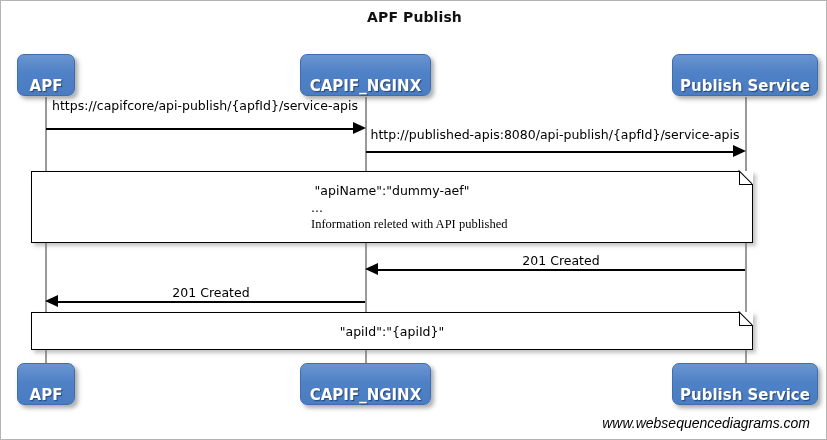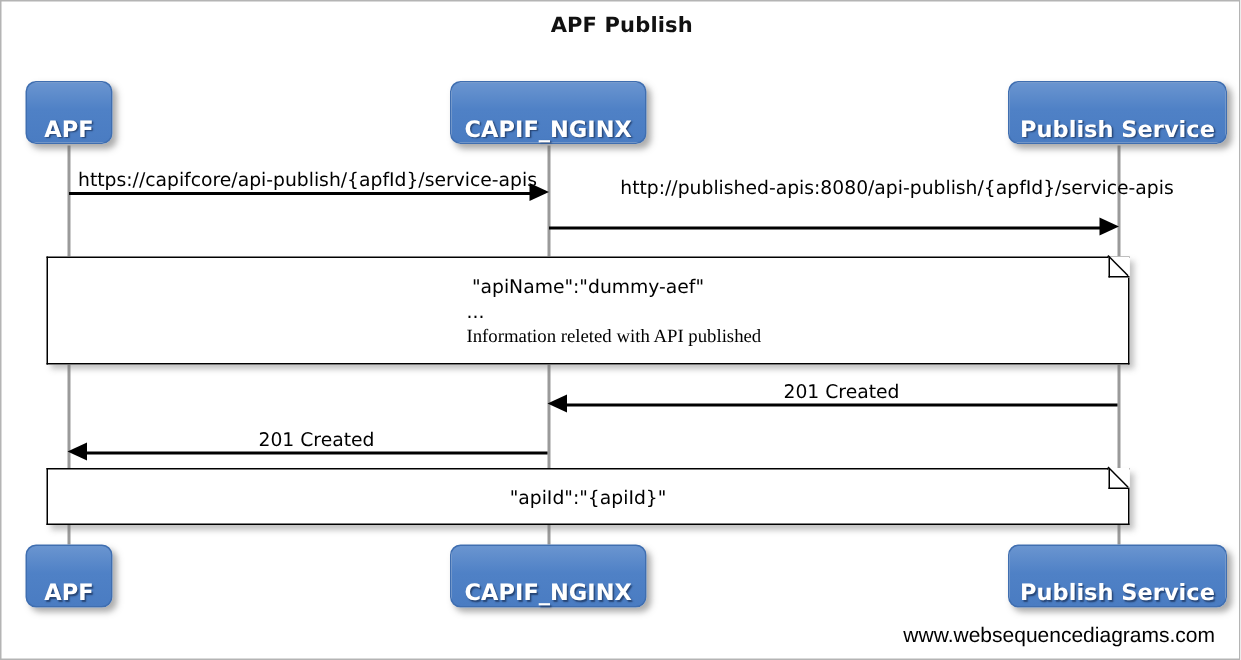--- a/index.html
+++ b/index.html
@@ -161,20 +161,21 @@
 
   
   .footer {
     position: absolute;
     right: 16px;
     bottom: 8px;
     font-family: "Liberation Sans", sans-serif;
     font-size: 14px;
     color: #000000;
     white-space: nowrap;
+    font-style: italic;
   }
 </style>
 </head>
 <body>
 
 <div id="canvas">
 
   <div class="diagram-title">APF Publish</div>
 
   <div class="lifeline" style="left:44px;"></div>
@@ -184,25 +185,25 @@
   <div class="participant" style="left:16px;  top:53px; width:58px;">
     <span>APF</span>
   </div>
   <div class="participant" style="left:299px; top:53px; width:131px;">
     <span>CAPIF_NGINX</span>
   </div>
   <div class="participant" style="left:671px; top:53px; width:146px;">
     <span>Publish Service</span>
   </div>
 
-  <div class="msg-label" style="left:45px; top:111px; width:318px;">https://capifcore/api-publish/{apfId}/service-apis</div>
+  <div class="msg-label" style="left:45px; top:97px; width:318px;">https://capifcore/api-publish/{apfId}/service-apis</div>
   <div class="msg-line" style="left:45px; top:127px; width:308px;"></div>
   <div class="arrowhead right" style="left:352px; top:121px;"></div>
 
-  <div class="msg-label" style="left:365px; top:116px; width:378px;margin-left:43px;">http://published-apis:8080/api-publish/{apfId}/service-apis</div>
+  <div class="msg-label" style="left:365px; top:126px; width:378px;">http://published-apis:8080/api-publish/{apfId}/service-apis</div>
   <div class="msg-line" style="left:365px; top:150px; width:368px;"></div>
   <div class="arrowhead right" style="left:732px; top:144px;"></div>
 
   <div class="note" style="left:30px; top:170px; width:722px; height:72px;">
     <div class="note-shape"></div>
     <div class="note-right-edge"></div>
     <div class="note-top-right"></div>
     <div class="note-fold"></div>
     <div class="note-text">
       <div class="note-text-inner centered">"apiName":"dummy-aef"</div>

